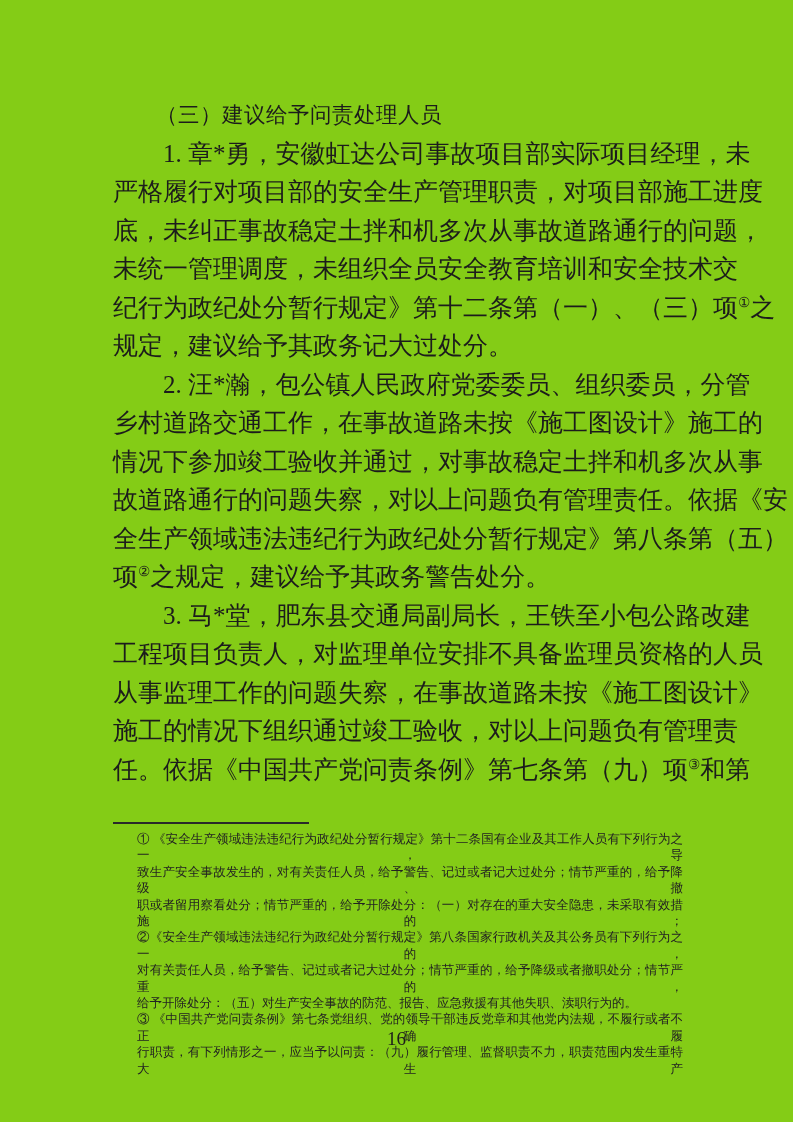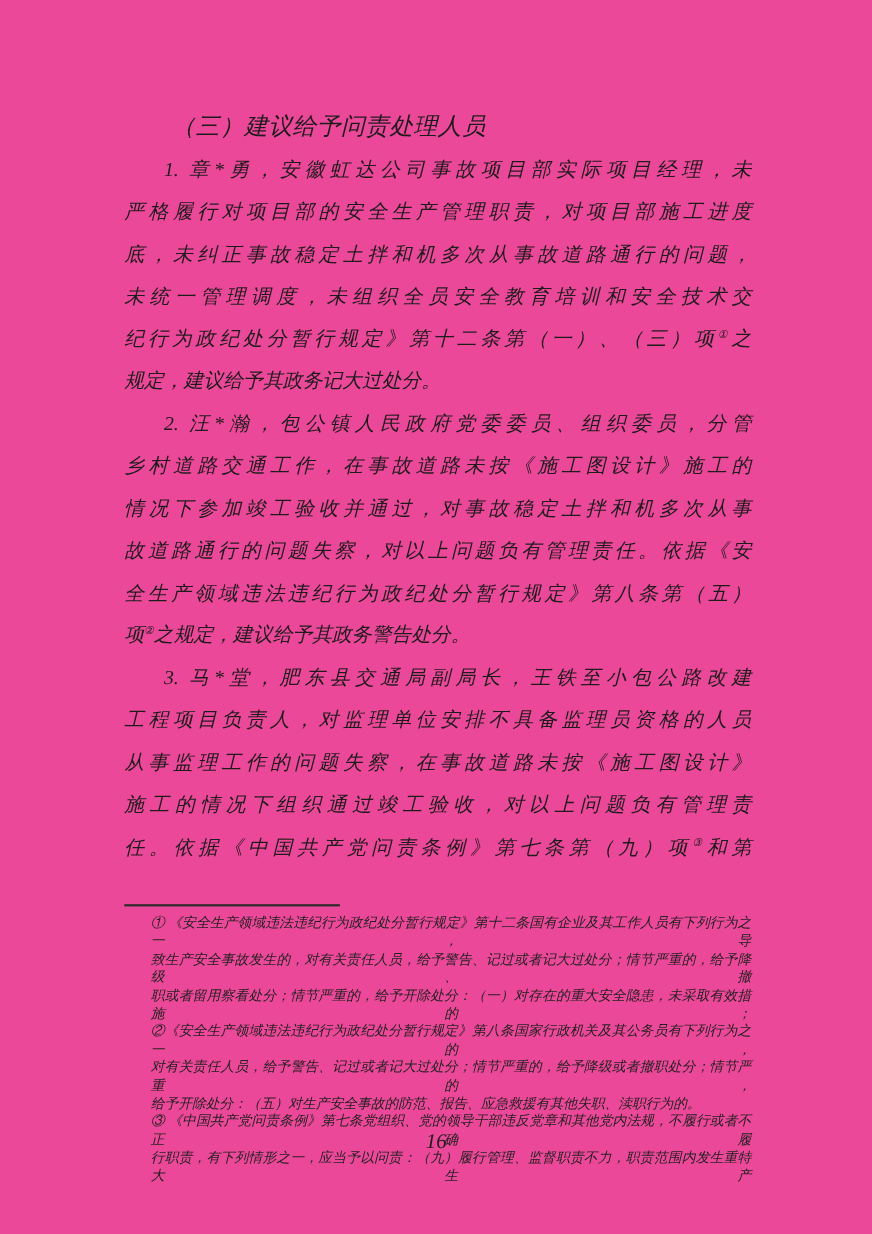--- a/index.html
+++ b/index.html
@@ -1,40 +1,39 @@
 <!DOCTYPE html>
 <html><head>
 <meta charset="utf-8">
 <style>
   html, body { margin: 0; padding: 0; background: #e9e9e9; }
   .page {
     position: relative;
     width: 793px;
     height: 1122px;
     margin: 0 auto;
-    background: #ec4899;
+    background: #84cc16;
     font-family: "Liberation Serif", "DejaVu Serif", serif;
     color: #1c1c1c;
     overflow: hidden;
-    font-style: italic;
   }
   .content {
     position: absolute;
     left: 113px;
     top: 96px;
     width: 570px;
   }
   .heading {
     font-size: 21.5px;
     line-height: 38.5px;
     text-indent: 2em;
     letter-spacing: 0.5px;
   }
   .line {
-    font-size: 18px;
+    font-size: 25px;
     line-height: 38.5px;
     text-align: justify;
     text-align-last: justify;
     text-justify: inter-character;
     white-space: nowrap;
   }
   .line.indent { text-indent: 2em; }
   .line.end { text-align-last: left; white-space: normal; }
   .sup {
     font-size: 0.55em;

